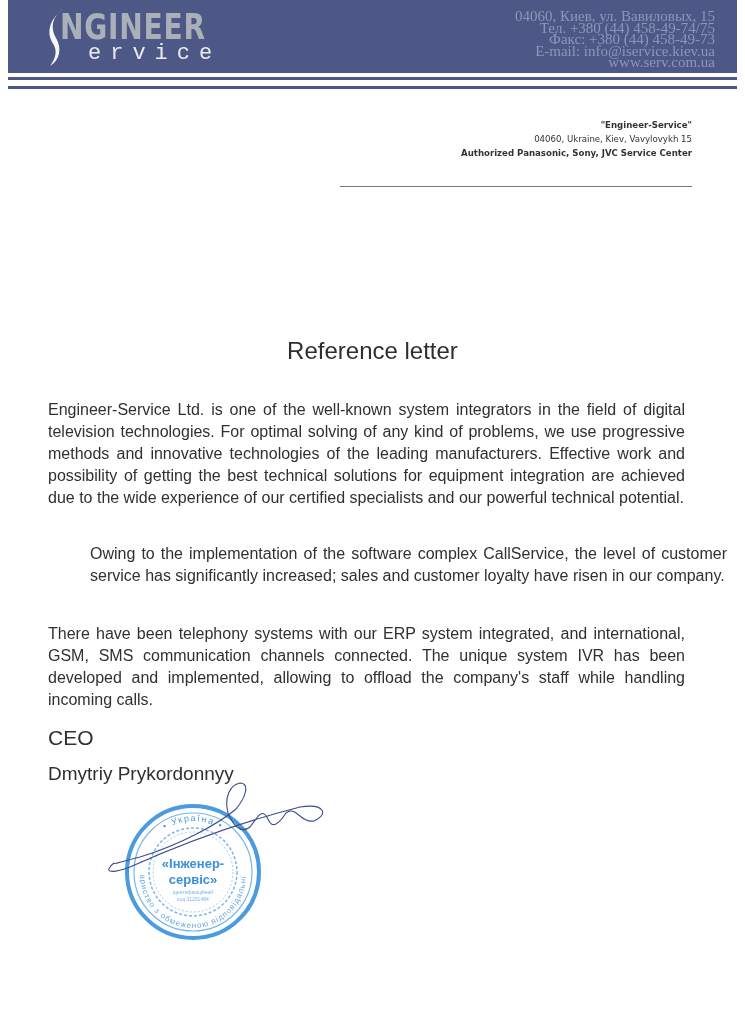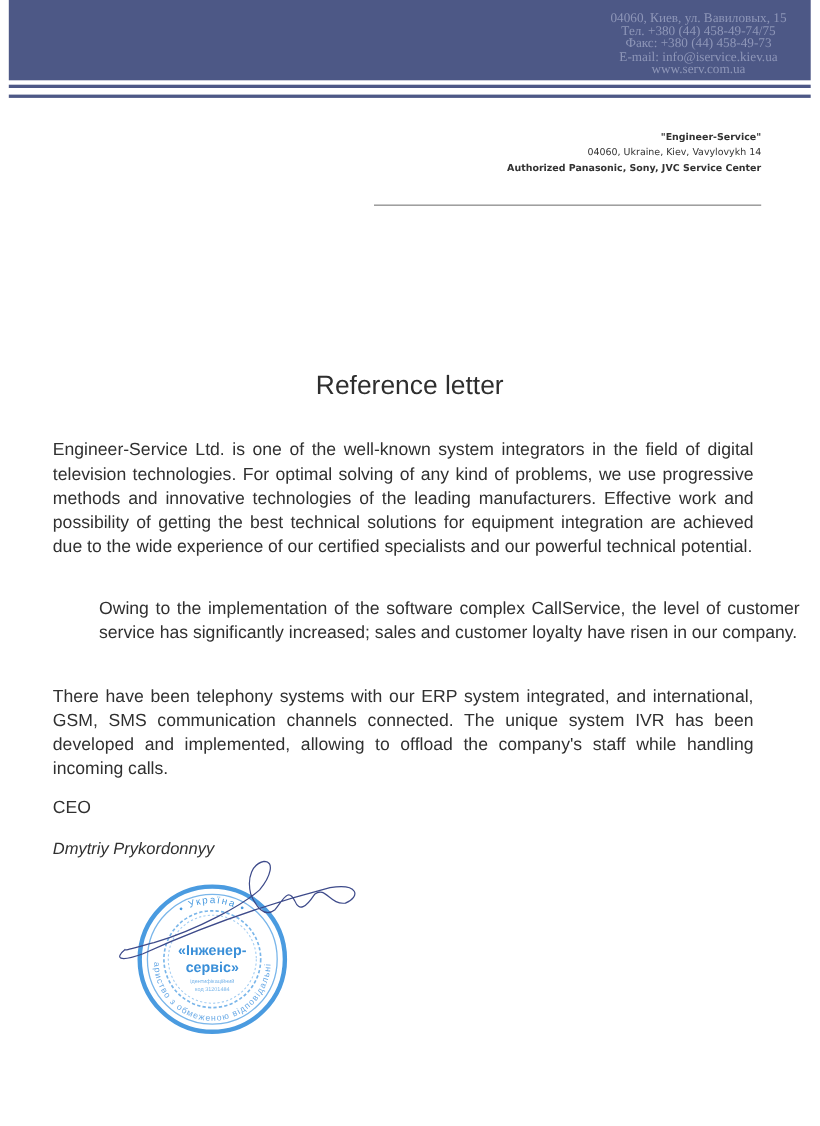--- a/index.html
+++ b/index.html
@@ -4,59 +4,66 @@
 <style>
   html, body { margin: 0; padding: 0; background: #ffffff; }
   body { width: 745px; height: 1024px; position: relative; overflow: hidden; font-family: "Liberation Sans", sans-serif; color: #2b2b2b; }
 
   .header-band { position: absolute; left: 8px; top: 0; width: 729px; height: 73px; background: #4d5886; }
   .logo { position: absolute; left: 38px; top: 6px; width: 200px; height: 62px; }
   .logo-top { position: absolute; left: 14px; top: 2px; font-family: "DejaVu Sans", sans-serif; font-weight: bold; font-size: 36px; letter-spacing: 1px; color: #a9b0b8; transform: scaleX(0.78); transform-origin: left top; line-height: 38px; }
   .logo-bottom { position: absolute; left: 42px; top: 37px; font-family: "Liberation Mono", monospace; font-size: 22px; letter-spacing: 9px; color: #e8ebf0; line-height: 22px; }
   .logo-s { position: absolute; left: 0; top: 0; width: 22px; height: 62px; }
 
-  .header-contact { position: absolute; right: 22px; top: 11px; text-align: center; font-family: "Liberation Serif", serif; font-size: 12px; line-height: 11.5px; color: #8e96b8; }
+  .header-contact { position: absolute; right: 22px; top: 11px; text-align: right; font-family: "Liberation Serif", serif; font-size: 15px; line-height: 11.5px; color: #8e96b8; }
 
   .rule { position: absolute; left: 8px; width: 729px; height: 3px; background: #4d5886; }
   .rule1 { top: 77px; }
   .rule2 { top: 86px; }
 
   .contact-block { position: absolute; right: 53px; top: 118px; text-align: right; font-family: "DejaVu Sans", sans-serif; font-size: 8.6px; line-height: 14px; color: #333; }
   .contact-block .bold { font-weight: bold; }
   .contact-rule { position: absolute; left: 340px; top: 186px; width: 352px; height: 1px; background: #777; }
 
   .title { position: absolute; left: 0; width: 745px; top: 337px; text-align: center; font-size: 24px; color: #2e2e2e; }
 
   .body-text { position: absolute; left: 48px; width: 637px; font-size: 16px; line-height: 22px; text-align: justify; color: #303030; }
   .p1 { top: 399px; }
   .p2 { top: 543px; margin-left: 42px; }
   .p3 { top: 623px; }
-  .ceo { position: absolute; left: 48px; top: 726px; font-size: 16px; color: #303030; }
-  .signer { position: absolute; left: 48px; top: 763px; font-size: 15px; color: #303030; font-style: italic; }
+  .ceo { position: absolute; left: 48px; top: 726px; font-size: 21px; color: #303030; }
+  .signer { position: absolute; left: 48px; top: 763px; font-size: 19px; color: #303030; }
 
   .stamp { position: absolute; left: 100px; top: 775px; width: 230px; height: 170px; }
 </style>
 </head>
 <body>
 
 <div class="header-band">
+  <div class="logo">
+    <svg class="logo-s" viewBox="0 0 22 62">
+      <path d="M18 2 C6 10, 4 22, 10 32 C16 42, 14 54, 4 60 C10 52, 12 44, 6 36 C0 26, 4 12, 18 2 Z" fill="#f4f6f8"></path>
+    </svg>
+    <div class="logo-top">NGINEER</div>
+    <div class="logo-bottom">ervice</div>
+  </div>
   <div class="header-contact">
     <div>04060, Киев, ул. Вавиловых, 15</div>
     <div>Тел.    +380 (44) 458-49-74/75</div>
     <div>Факс: +380 (44) 458-49-73</div>
     <div>E-mail: info@iservice.kiev.ua</div>
     <div>www.serv.com.ua</div>
   </div>
 </div>
 <div class="rule rule1"></div>
 <div class="rule rule2"></div>
 
 <div class="contact-block">
   <div class="bold">"Engineer-Service"</div>
-  <div>04060, Ukraine, Kiev, Vavylovykh 14</div>
+  <div>04060, Ukraine, Kiev, Vavylovykh 15</div>
   <div class="bold">Authorized Panasonic, Sony, JVC Service Center</div>
 </div>
 <div class="contact-rule"></div>
 
 <div class="title">Reference letter</div>
 <div class="body-text p1">Engineer-Service Ltd. is one of the well-known system integrators in the field of digital television technologies. For optimal solving of any kind of problems, we use progressive methods and innovative technologies of the leading manufacturers. Effective work and possibility of getting the best technical solutions for equipment integration are achieved due to the wide experience of our certified specialists and our powerful technical potential.</div>
 <div class="body-text p2">Owing to the implementation of the software complex CallService, the level of customer service has significantly increased; sales and customer loyalty have risen in our company.</div>
 <div class="body-text p3">There have been telephony systems with our ERP system integrated, and international, GSM, SMS communication channels connected. The unique system IVR has been developed and implemented, allowing to offload the company's staff while handling incoming calls.</div>
 <div class="ceo">CEO</div>
 <div class="signer">Dmytriy Prykordonnyy</div>

